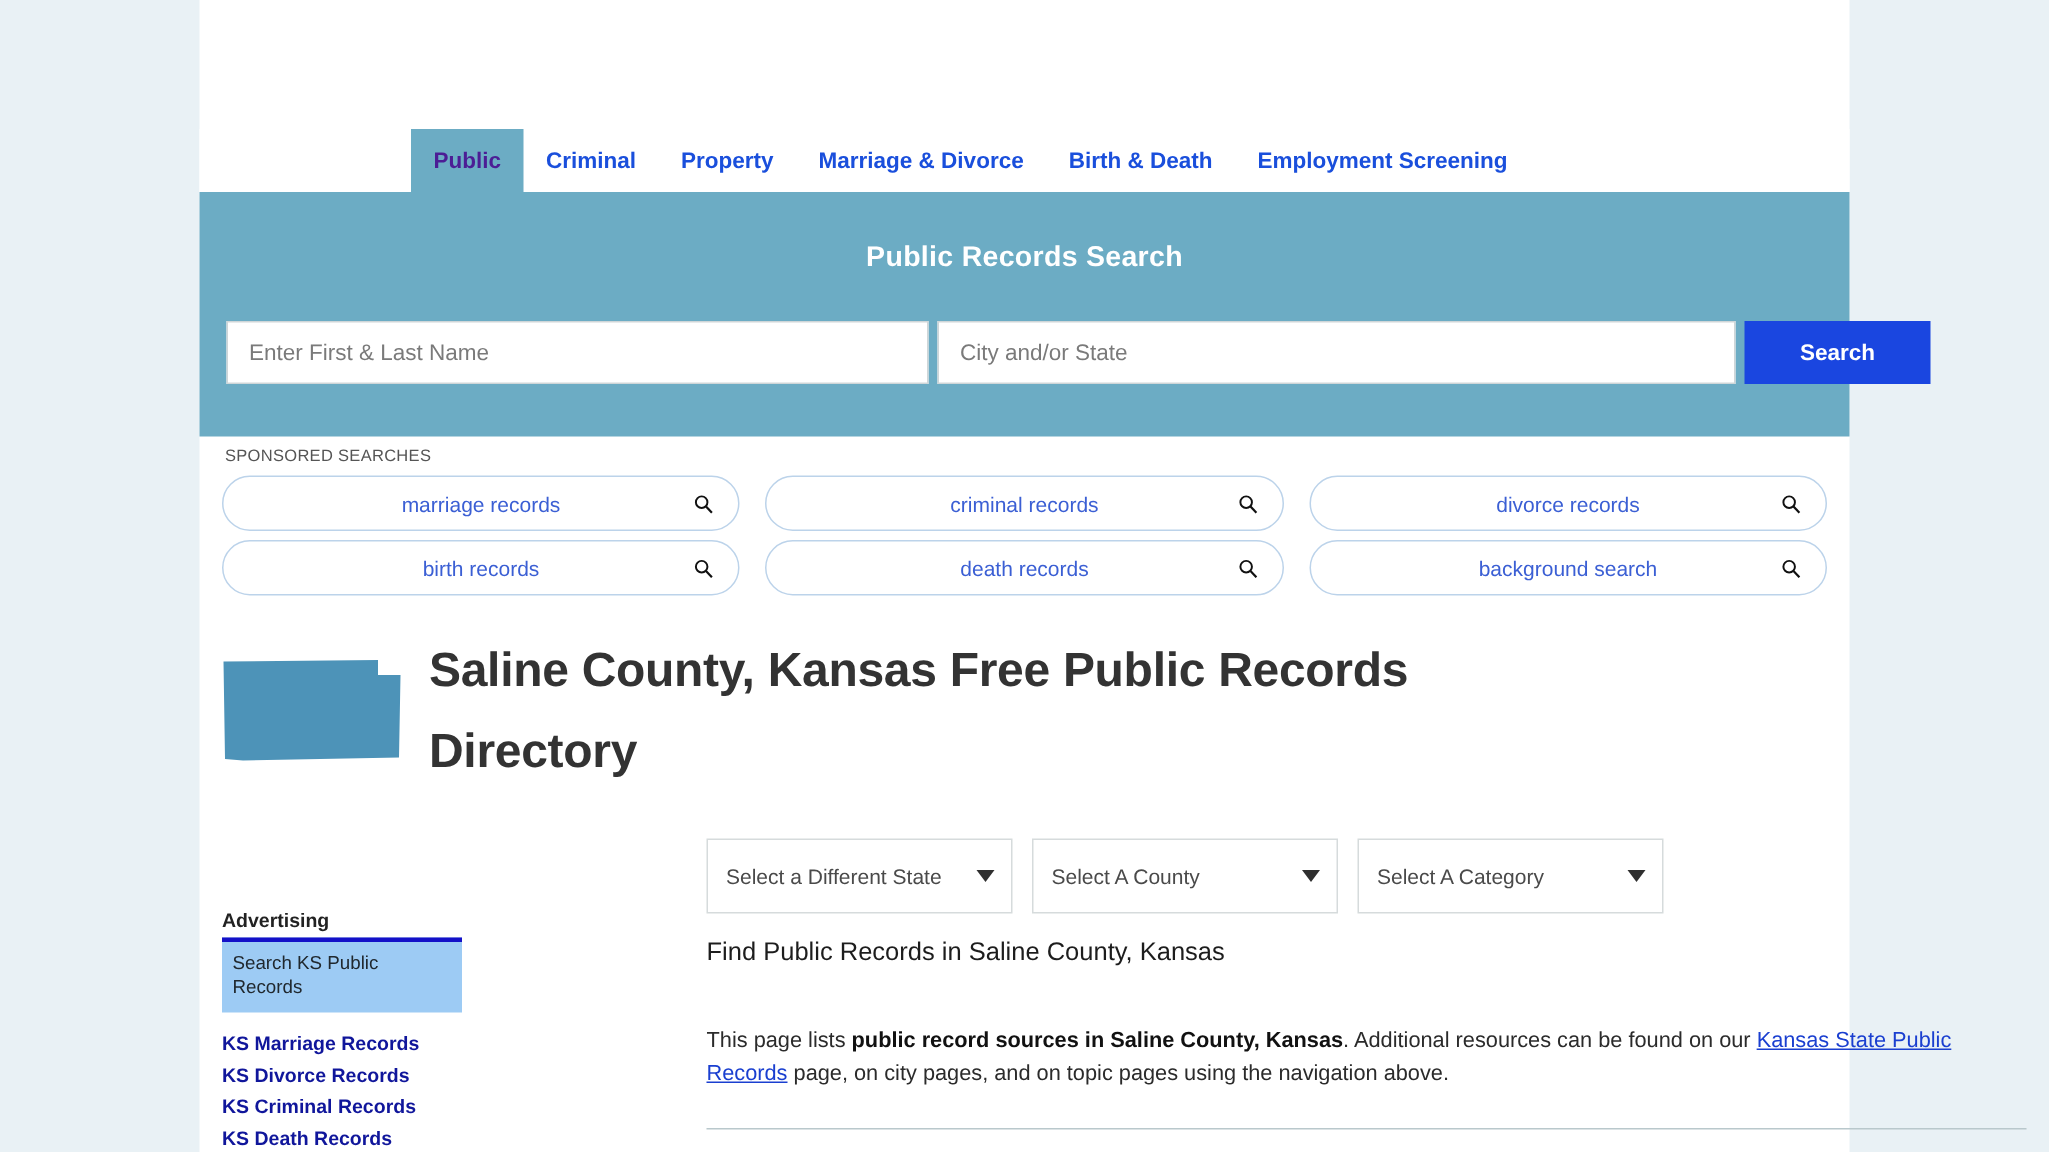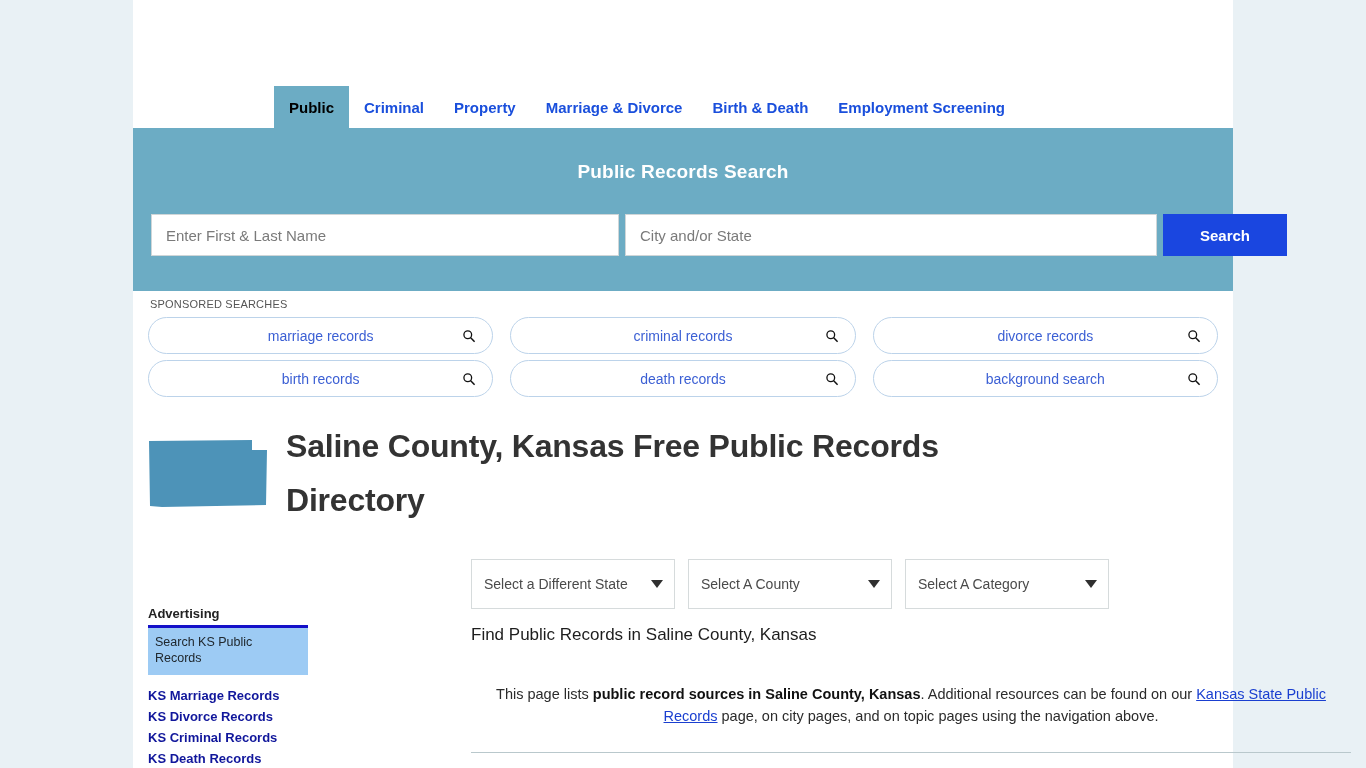--- a/index.html
+++ b/index.html
@@ -42,21 +42,21 @@
     padding-left: 141px;
     background: #ffffff;
   }
   .nav-item {
     display: flex; align-items: center;
     padding: 0 15px;
     font-size: 15px; font-weight: bold;
     color: #1a4fdc; text-decoration: none;
     white-space: nowrap; cursor: pointer;
   }
-  .nav-item.active { background: #6cacc4; color: #000000; }
+  .nav-item.active { background: #6cacc4; color: #4c1d95; }
 
   
   .search-band {
     position: absolute; left: 0; top: 128px;
     width: 1100px; height: 163px;
     background: #6cacc4;
   }
   .search-title {
     text-align: center; color: #ffffff;
     font-size: 19px; font-weight: bold;
@@ -175,21 +175,21 @@
   
   .main-body {
     position: absolute; left: 338px; top: 625px;
     width: 880px;
   }
   .sec-heading {
     margin: 0; font-size: 17px; font-weight: normal; color: #1d1d1d;
   }
   .body-para {
     margin: 38px 0 0 0;
-    font-size: 14.5px; color: #2b2b2b; line-height: 1.55; text-align: center;
+    font-size: 14.5px; color: #2b2b2b; line-height: 1.55;
   }
   .body-para b { font-weight: bold; color: #111111; }
   .body-link { color: #1a3fd0; text-decoration: underline; cursor: pointer; }
   .hr-rule {
     margin-top: 24px;
     border-top: 1px solid #b9c8cc;
     width: 880px;
   }
   .sub-sec {
     margin-top: 14px;

